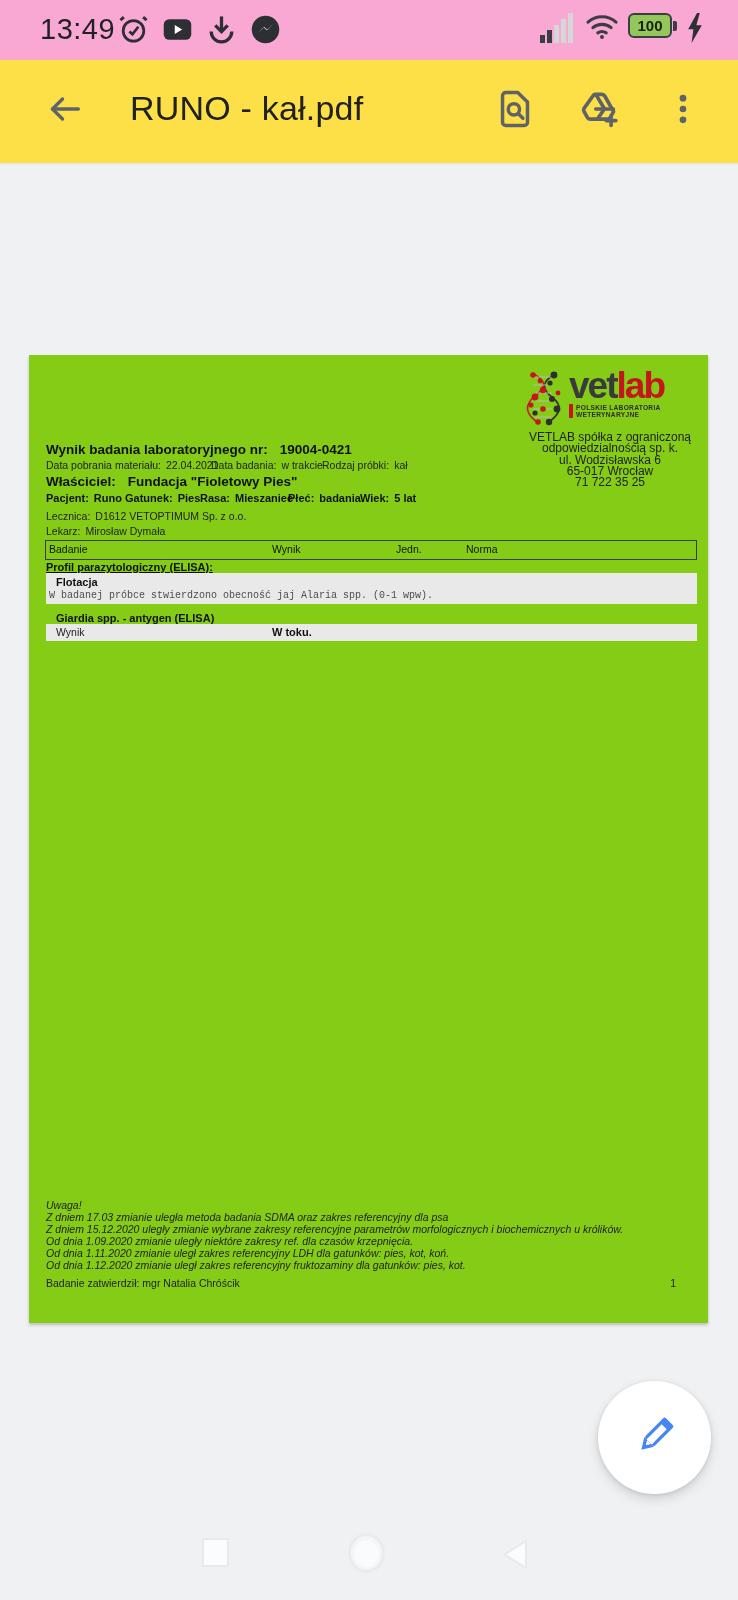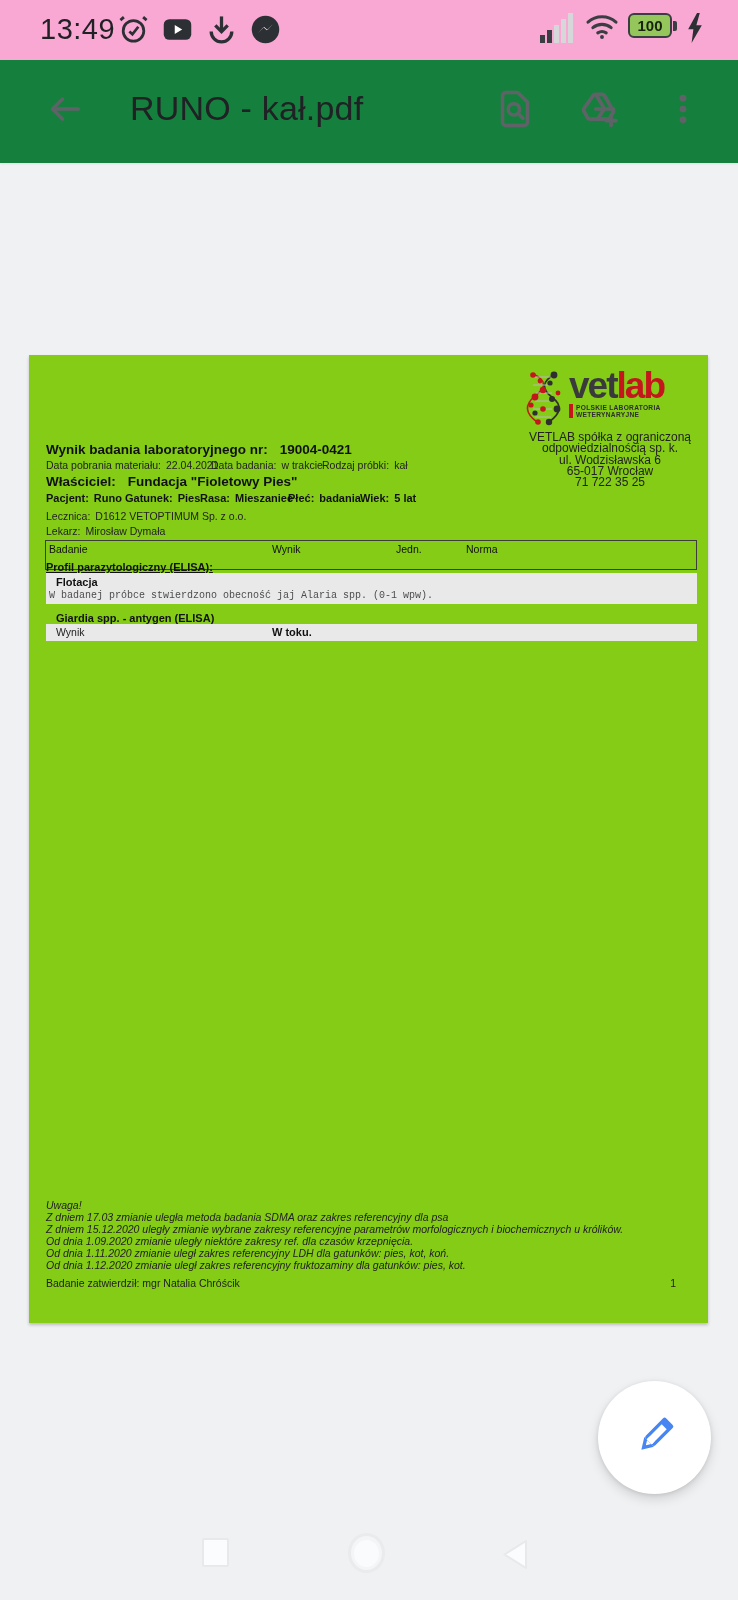--- a/index.html
+++ b/index.html
@@ -10,21 +10,21 @@
   .statusbar { position:absolute; top:0; left:0; width:738px; height:60px; background:#f9a8d4; z-index:30; }
   .time { position:absolute; left:40px; top:13px; font-size:29px; font-weight:500; color:#1f2125; letter-spacing:.5px; }
   .notif-icons { position:absolute; left:117px; top:13px; height:36px; display:flex; align-items:center; gap:11px; }
   .sys-icons { position:absolute; right:34px; top:13px; height:36px; display:flex; align-items:flex-start; gap:9px; }
   .batt { display:flex; align-items:center; }
   .batt-body { width:44px; height:25px; border:2.5px solid #3a3d41; border-radius:6px; background:#94c65c; display:flex; align-items:center; justify-content:center; }
   .batt-body span { font-size:15px; font-weight:700; color:#17230c; }
   .batt-nub { width:4px; height:10px; background:#3a3d41; border-radius:0 2px 2px 0; margin-left:1px; }
 
   
-  .appbar { position:absolute; top:60px; left:0; width:738px; height:103px; background:#15803d; z-index:29; box-shadow:0 1px 2px rgba(60,64,67,.10); }
+  .appbar { position:absolute; top:60px; left:0; width:738px; height:103px; background:#fde047; z-index:29; box-shadow:0 1px 2px rgba(60,64,67,.10); }
   .back-btn { position:absolute; left:40px; top:26px; width:50px; height:50px; display:flex; align-items:center; justify-content:center; cursor:pointer; }
   .doc-title { position:absolute; left:130px; top:29px; font-size:34px; color:#202124; letter-spacing:.2px; white-space:nowrap; }
   .appbar-actions { position:absolute; right:28px; top:24px; display:flex; align-items:center; gap:30px; }
   .icon-btn { width:54px; height:54px; display:flex; align-items:center; justify-content:center; cursor:pointer; }
 
   
   .viewer { position:absolute; top:163px; left:0; width:738px; height:1437px; background:#eff1f3; }
   .pdf-page { position:absolute; left:29px; top:192px; width:679px; height:968px; background:#84cc16; box-shadow:0 2px 3px rgba(0,0,0,.22); }
 
   .logo-block { position:absolute; top:14px; right:44px; display:flex; align-items:flex-start; gap:4px; }
@@ -42,21 +42,21 @@
   .metaline .m0 { position:absolute; left:0; } .metaline .m1 { position:absolute; left:165px; } .metaline .m2 { position:absolute; left:276px; }
   .ownerline { position:absolute; top:119px; left:17px; font-size:13.5px; font-weight:700; color:#111; }
   .ownerline .val { margin-left:12px; }
   .patline { position:absolute; top:137px; left:17px; width:640px; height:14px; font-size:11px; font-weight:700; color:#111; }
   .patline .p0{position:absolute;left:0;} .patline .p1{position:absolute;left:79px;} .patline .p2{position:absolute;left:154px;}
   .patline .p3{position:absolute;left:242px;} .patline .p4{position:absolute;left:314px;}
   .clinicline { position:absolute; top:155px; left:17px; font-size:10.5px; color:#222; }
   .docline { position:absolute; top:170px; left:17px; font-size:10.5px; color:#222; }
   .kv-gap { margin-left:5px; }
 
-  .theader { position:absolute; top:185px; left:16px; width:652px; height:30px; border:1px solid #3c3c3c; font-size:10.5px; color:#111; }
+  .theader { position:absolute; top:185px; left:16px; width:652px; height:20px; border:1px solid #3c3c3c; font-size:10.5px; color:#111; }
   .theader span { position:absolute; top:1px; line-height:14px; }
   .theader .c0{left:3px;} .theader .c1{left:226px;} .theader .c2{left:350px;} .theader .c3{left:420px;}
 
   .section-title { position:absolute; top:206px; left:17px; font-size:11px; font-weight:700; text-decoration:underline; color:#111; }
   .band1 { position:absolute; top:218px; left:17px; width:651px; height:31px; background:#e9e9e9; }
   .band1 .bname { position:absolute; top:3px; left:10px; font-size:11px; font-weight:700; color:#111; }
   .band1 .bresult { position:absolute; top:17px; left:3px; font-family:"Liberation Mono", monospace; font-size:10px; color:#4d4d4d; white-space:nowrap; }
   .gtitle { position:absolute; top:257px; left:27px; font-size:11px; font-weight:700; color:#111; }
   .band2 { position:absolute; top:269px; left:17px; width:651px; height:17px; background:#e9e9e9; }
   .band2 .param { position:absolute; top:2px; left:10px; font-size:10.5px; color:#222; }

